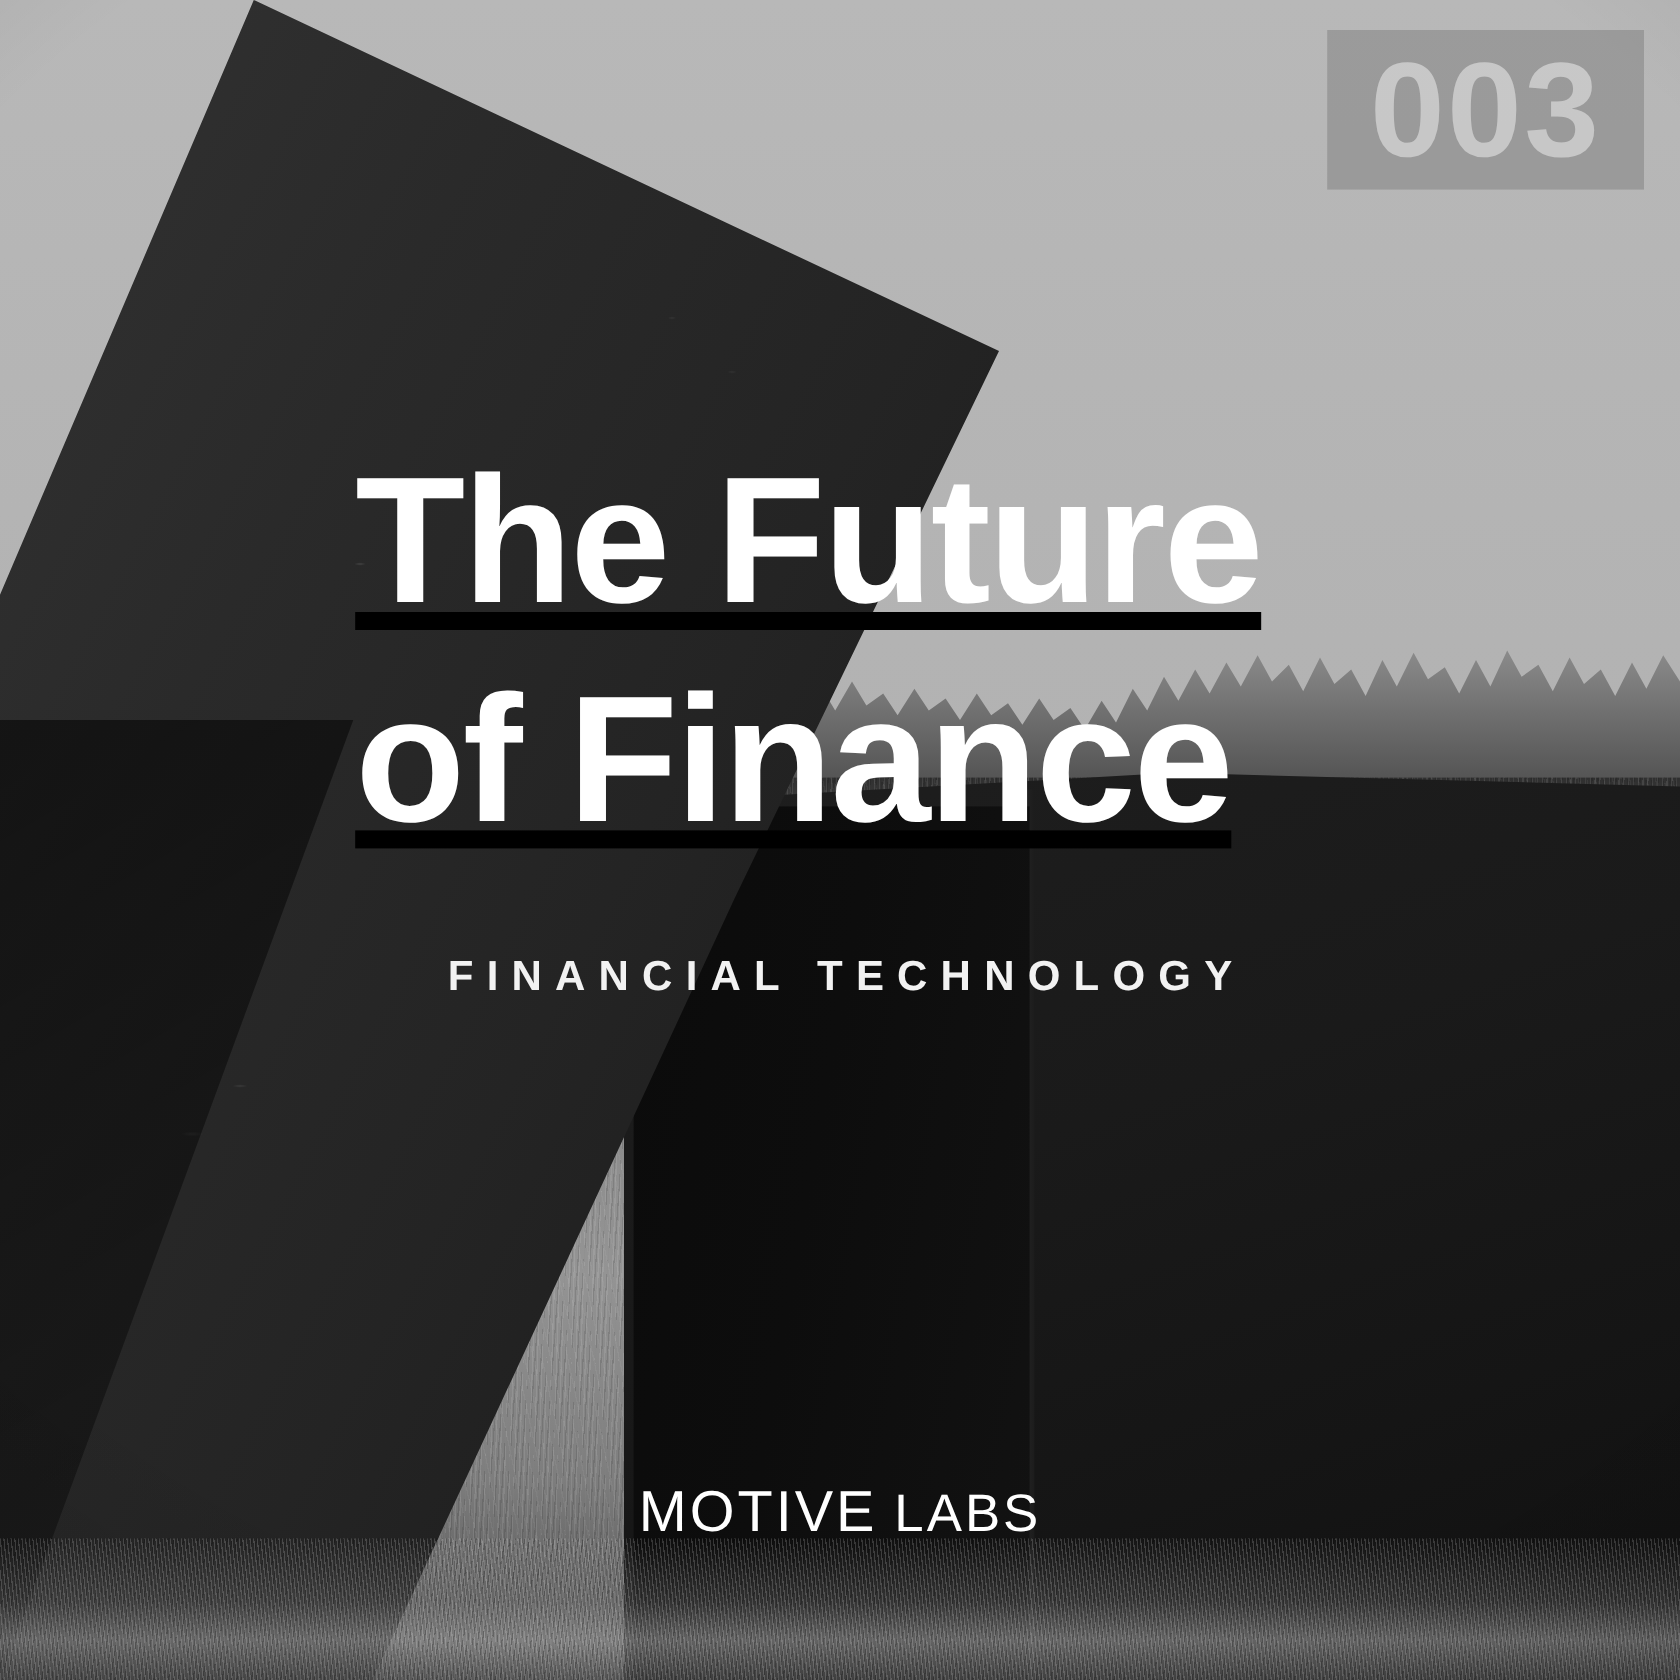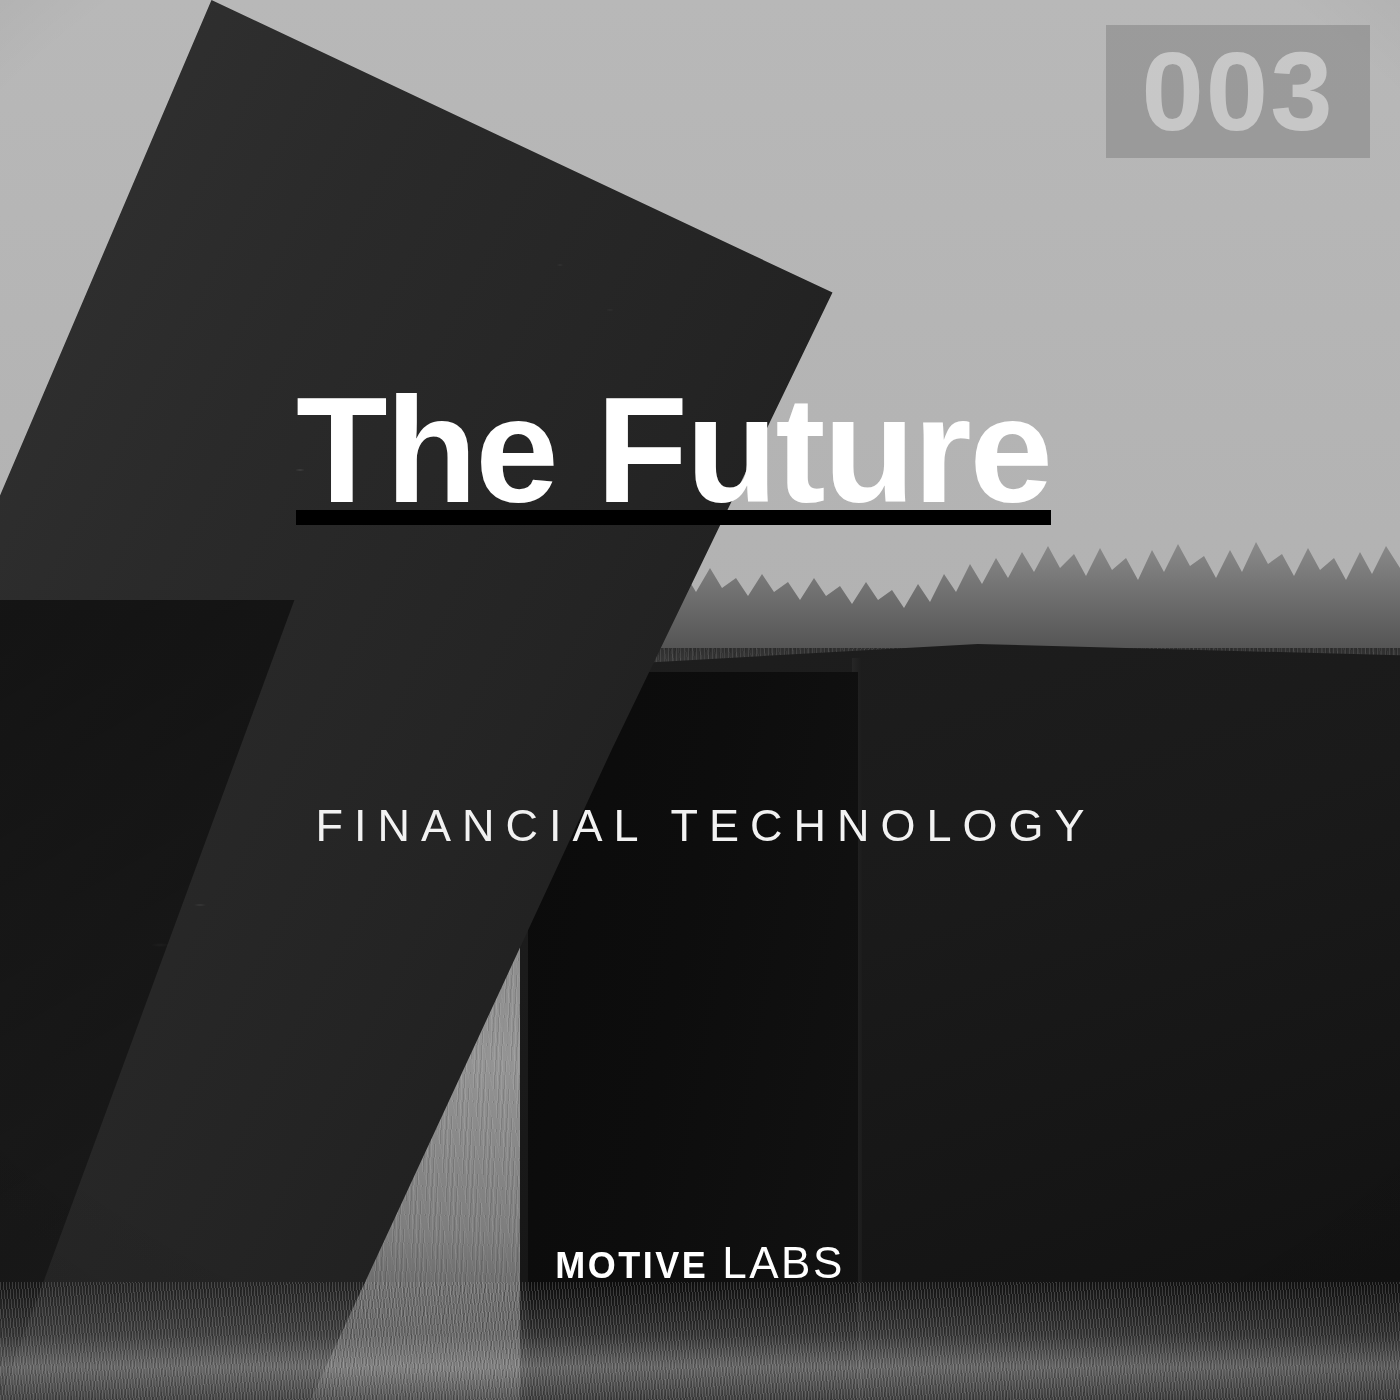--- a/index.html
+++ b/index.html
@@ -205,41 +205,41 @@
   
   .subtitle {
     position: absolute;
     left: 0;
     right: 0;
     top: 770px;
     text-align: center;
   }
   .subtitle-line {
     display: block;
-    font-size: 45px;
-    font-weight: 400;
+    font-size: 35px;
+    font-weight: 700;
     line-height: 2.5;
     letter-spacing: 11px;
     color: #f2f2f2;
     white-space: nowrap;
     padding-left: 11px;
   }
 
   
   .brand {
     position: absolute;
     left: 0;
     right: 0;
     bottom: 112px;
     text-align: center;
     white-space: nowrap;
   }
   .brand-strong {
-    font-size: 36px;
-    font-weight: 700;
+    font-size: 48px;
+    font-weight: 400;
     letter-spacing: 2.5px;
     color: #ffffff;
   }
   .brand-light {
     font-size: 44px;
     font-weight: 300;
     letter-spacing: 2.5px;
     color: #ffffff;
     margin-left: 14px;
   }
@@ -296,20 +296,21 @@
   </div>
 
   <div class="overlay">
 
     <div class="badge">
       <span class="badge-number">003</span>
     </div>
 
     <div class="headline">
       <span class="headline-line">The Future</span>
+      <span class="headline-line">of Finance</span>
     </div>
 
     <div class="subtitle">
       <span class="subtitle-line">FINANCIAL TECHNOLOGY</span>
     </div>
 
     <div class="brand">
       <span class="brand-strong">MOTIVE</span><span class="brand-light">LABS</span>
     </div>
 

